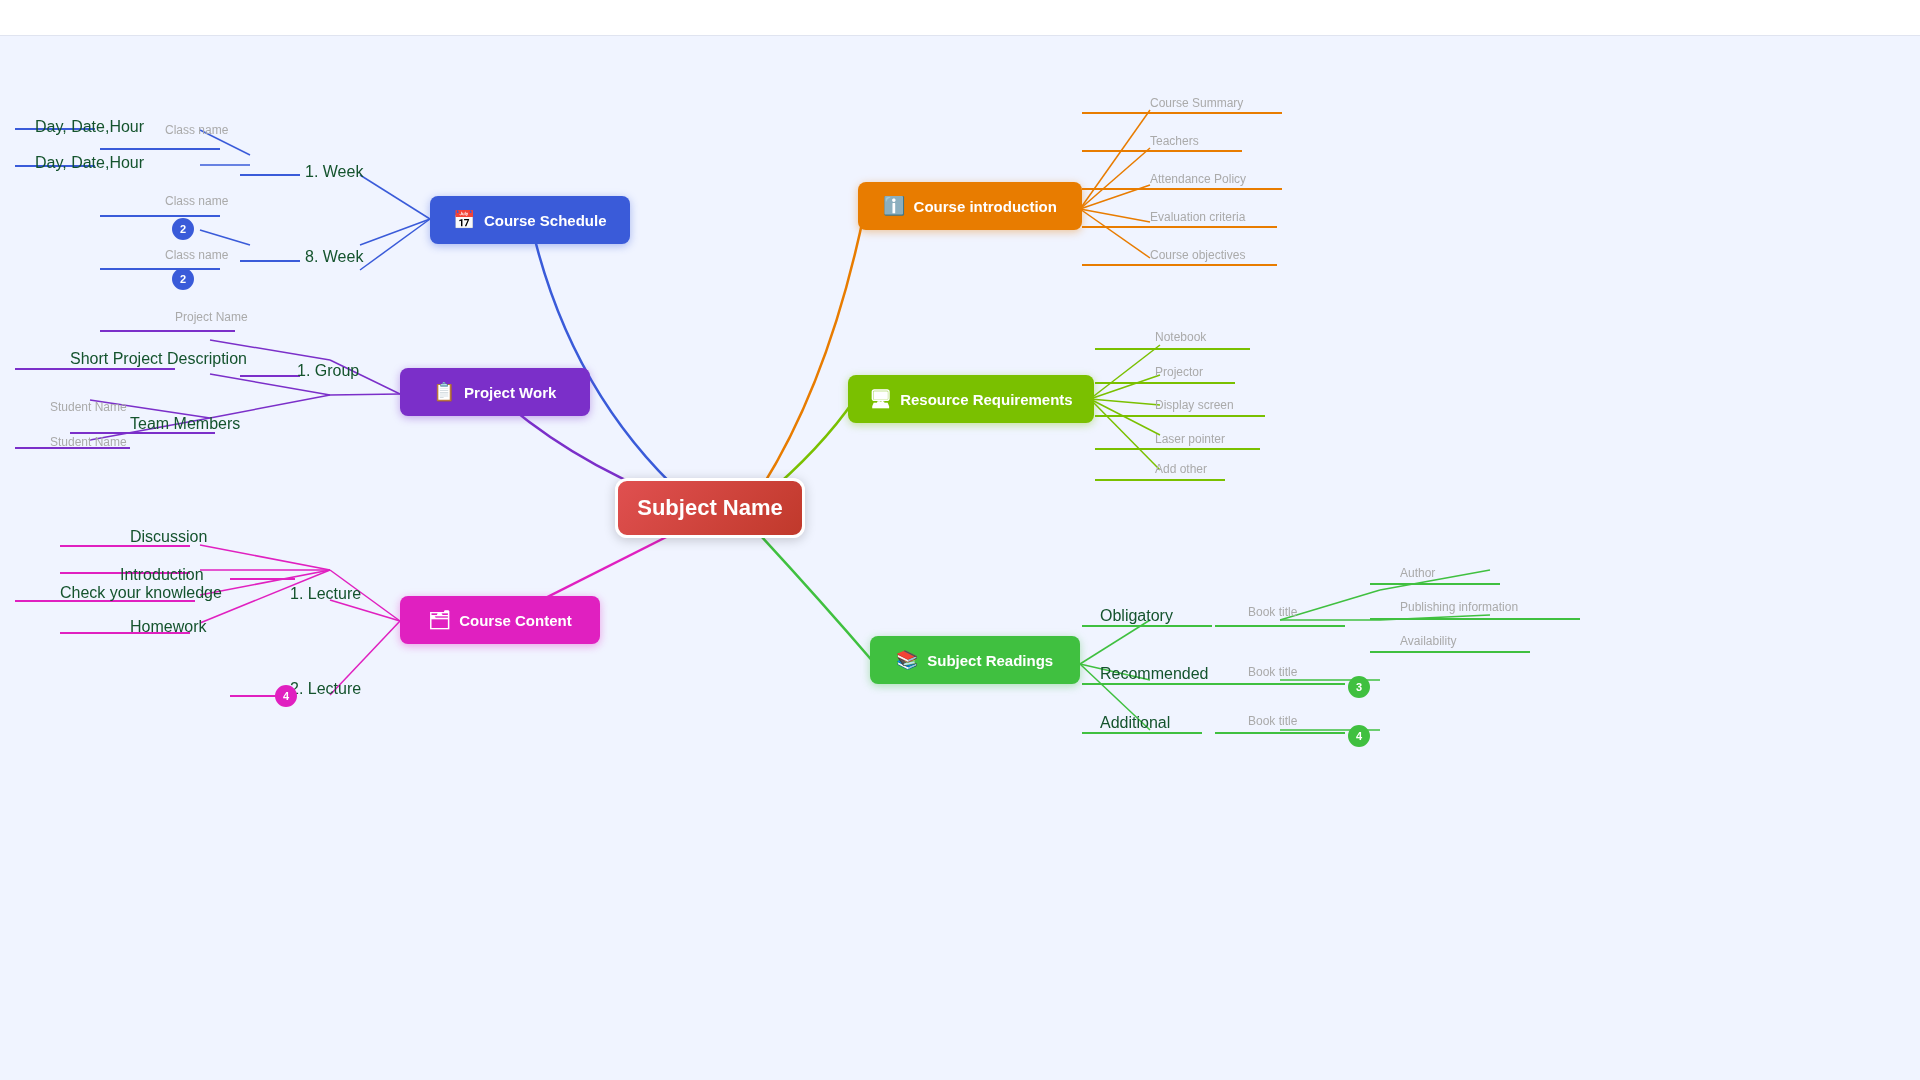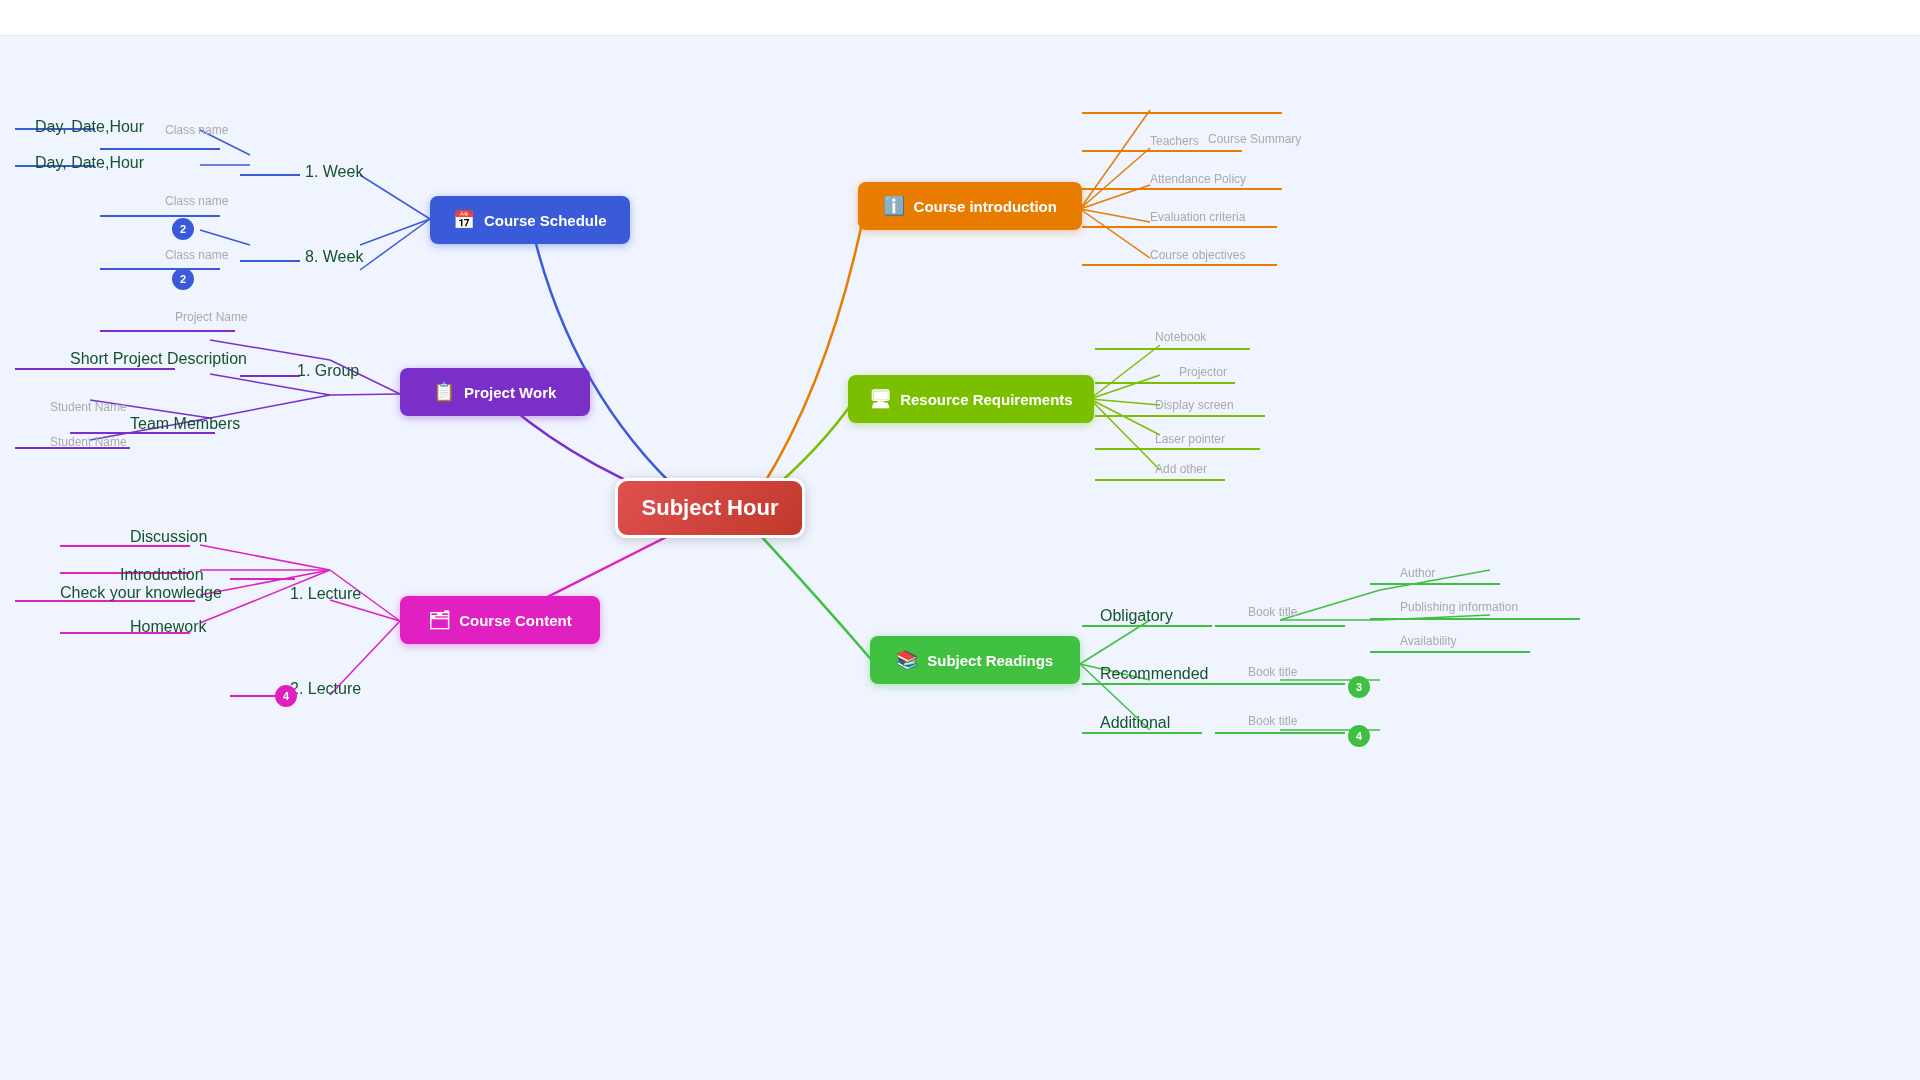--- a/index.html
+++ b/index.html
@@ -185,21 +185,21 @@
   <line x1="1380" y1="620" x2="1490" y2="615" stroke="#40c040" stroke-width="1.5"></line>
 
   <line x1="1280" y1="680" x2="1380" y2="680" stroke="#40c040" stroke-width="1.5"></line>
 
   <line x1="1280" y1="730" x2="1380" y2="730" stroke="#40c040" stroke-width="1.5"></line>
 </svg>
 
 <div class="top-bar"></div>
 
 <div class="node node-center" style="left:615px; top:478px; width:190px; height:60px;">
-  <span>Subject Hour</span>
+  <span>Subject Name</span>
 </div>
 
 <div class="node node-blue" style="left:430px; top:196px; width:200px; height:48px;">
   <span class="node-icon">📅</span>
   <span>Course Schedule</span>
 </div>
 
 <div class="node node-purple" style="left:400px; top:368px; width:190px; height:48px;">
   <span class="node-icon">📋</span>
   <span>Project Work</span>
@@ -316,21 +316,21 @@
   <span>Homework</span>
 </div>
 <div style="position:absolute; left:60px; top:632px; width:130px; height:2px; background:#e020c0;"></div>
 
 <div class="leaf" style="left:290px; top:680px;">
   <span>2. Lecture</span>
 </div>
 <div style="position:absolute; left:230px; top:695px; width:65px; height:2px; background:#e020c0;"></div>
 <div class="badge badge-pink" style="left:275px; top:685px;">4</div>
 
-<div class="gray-label" style="left:1208px; top:96px;margin-top:36px;">
+<div class="gray-label" style="left:1150px; top:96px;">
   <span>Course Summary</span>
 </div>
 <div style="position:absolute; left:1082px; top:112px; width:200px; height:2px; background:#e87c00;"></div>
 
 <div class="gray-label" style="left:1150px; top:134px;">
   <span>Teachers</span>
 </div>
 <div style="position:absolute; left:1082px; top:150px; width:160px; height:2px; background:#e87c00;"></div>
 
 <div class="gray-label" style="left:1150px; top:172px;">
@@ -346,21 +346,21 @@
 <div class="gray-label" style="left:1150px; top:248px;">
   <span>Course objectives</span>
 </div>
 <div style="position:absolute; left:1082px; top:264px; width:195px; height:2px; background:#e87c00;"></div>
 
 <div class="gray-label" style="left:1155px; top:330px;">
   <span>Notebook</span>
 </div>
 <div style="position:absolute; left:1095px; top:348px; width:155px; height:2px; background:#7ac000;"></div>
 
-<div class="gray-label" style="left:1155px; top:365px;margin-left:24px;">
+<div class="gray-label" style="left:1155px; top:365px;">
   <span>Projector</span>
 </div>
 <div style="position:absolute; left:1095px; top:382px; width:140px; height:2px; background:#7ac000;"></div>
 
 <div class="gray-label" style="left:1155px; top:398px;">
   <span>Display screen</span>
 </div>
 <div style="position:absolute; left:1095px; top:415px; width:170px; height:2px; background:#7ac000;"></div>
 
 <div class="gray-label" style="left:1155px; top:432px;">

